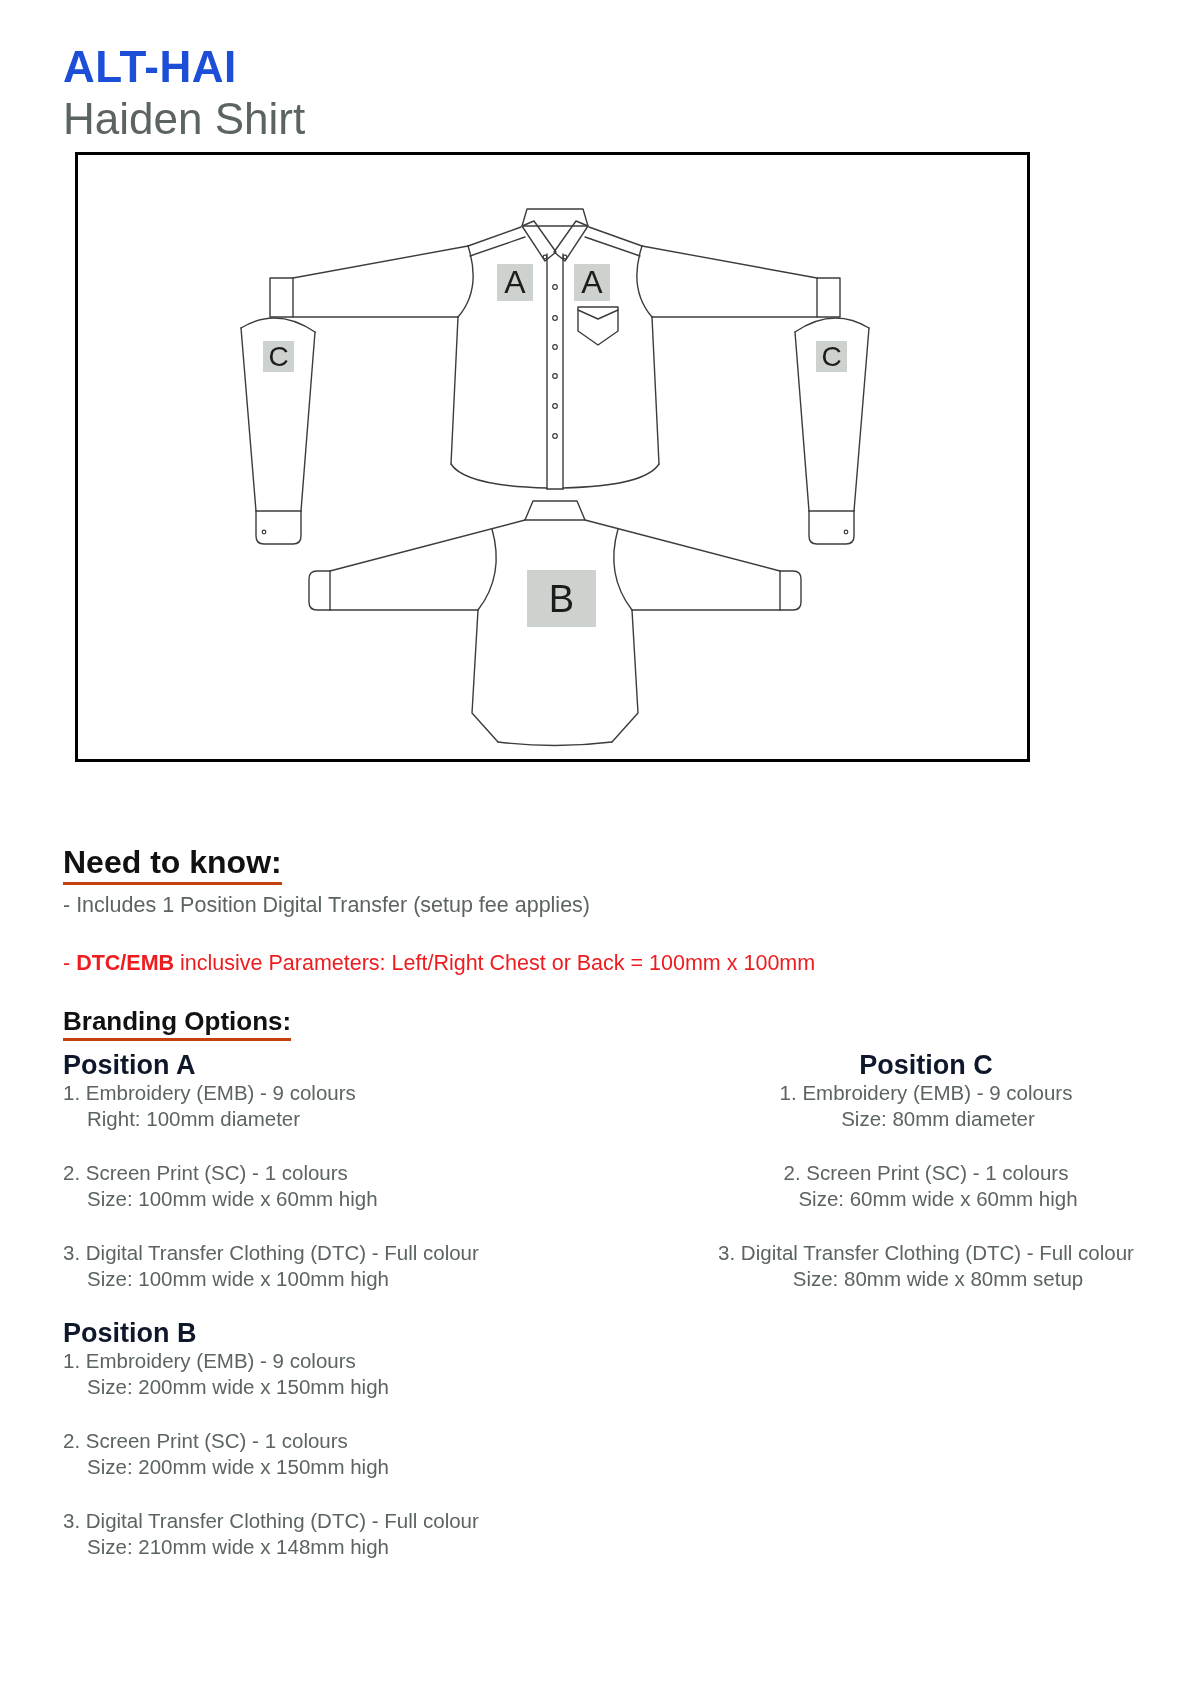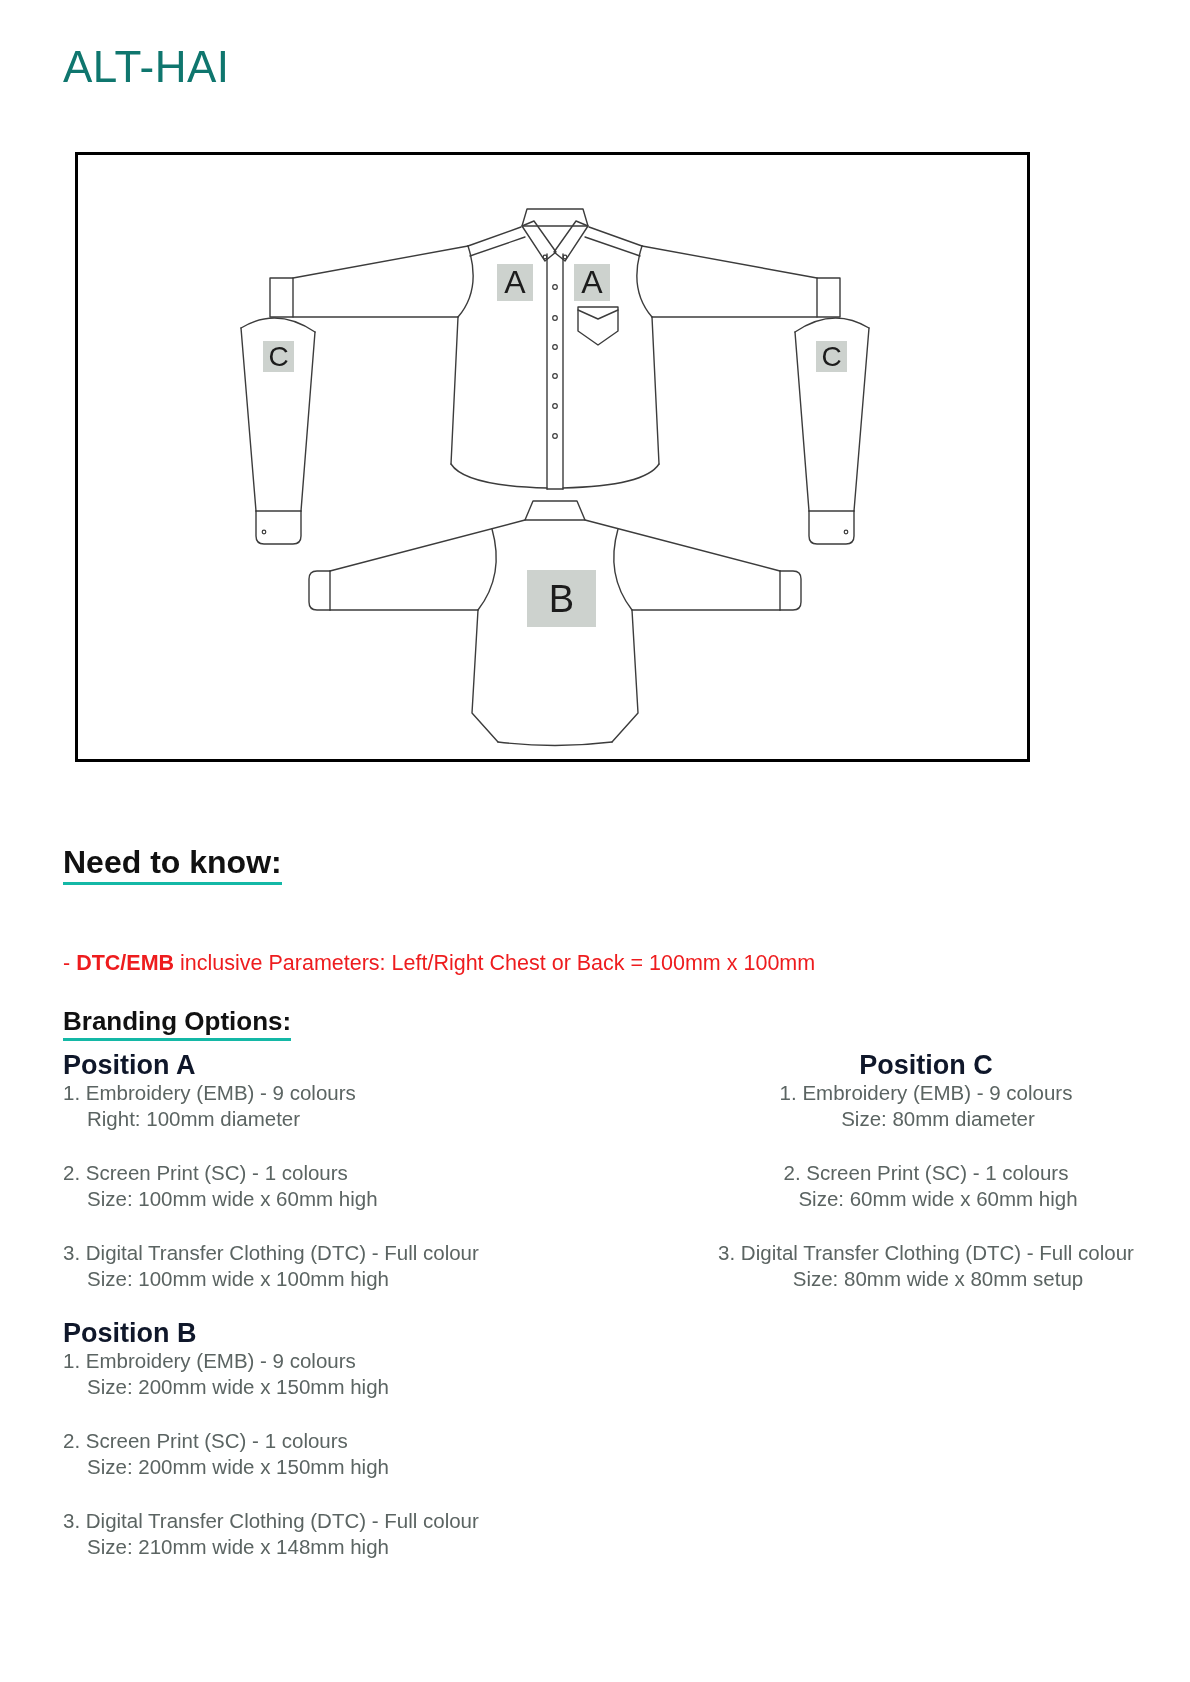--- a/index.html
+++ b/index.html
@@ -2,48 +2,49 @@
 <html><head>
 <meta charset="utf-8">
 <style>
   html,body{margin:0;padding:0;background:#ffffff;}
   .page{
     position:relative;width:1190px;height:1682px;background:#ffffff;
     font-family:"Liberation Sans",sans-serif;overflow:hidden;
   }
   .abs{position:absolute;}
   
-  .product-code{left:63px;top:45px;font-size:44px;font-weight:normal;color:#0f766e;line-height:1;letter-spacing:.5px;}
+  .product-code{left:63px;top:45px;font-size:44px;font-weight:bold;color:#1d4ed8;line-height:1;letter-spacing:.5px;}
   .product-name{left:63px;top:97px;font-size:44px;font-weight:normal;color:#5b6462;line-height:1;}
   
   .figure-box{left:75px;top:152px;width:955px;height:610px;border:3px solid #000;box-sizing:border-box;background:#fff;}
   .figure-box svg{display:block;width:100%;height:100%;}
   .outline{fill:none;stroke:#3c3c3c;stroke-width:1.4;stroke-linejoin:round;stroke-linecap:round;}
   .btn{fill:#ffffff;stroke:#3c3c3c;stroke-width:1.2;}
   .label-box{fill:#cdd2ce;}
   .label-letter{fill:#1c1c1c;font-family:"Liberation Sans",sans-serif;}
   
   .sec-heading{font-size:32px;font-weight:bold;color:#111;line-height:1;
-    display:inline-block;padding-bottom:4px;border-bottom:3px solid #14b8a6;}
+    display:inline-block;padding-bottom:4px;border-bottom:3px solid #c2410c;}
   .need-line{font-size:21.5px;line-height:24px;color:#5b6462;white-space:nowrap;}
   .need-line.red{color:#ee1c1e;}
   .branding-col{width:540px;}
   .pos-title{font-size:27px;font-weight:bold;color:#0f172a;line-height:26px;margin:0 0 2px 0;}
   .brand-item{margin:0 0 28px 0;}
   .brand-item p{margin:0;font-size:20.5px;line-height:26px;color:#5b6462;white-space:nowrap;}
   .brand-item p.l2{padding-left:24px;}
   .pos-block{margin:0;}
   .pos-block + .pos-block{margin-top:24px;}
 </style>
 </head>
 <body>
 
 <div class="page">
 
   <div class="abs product-code">ALT-HAI</div>
+  <div class="abs product-name">Haiden Shirt</div>
 
   <div class="abs figure-box">
     <svg viewBox="0 0 949 604">
 
       <g>
 
         <path class="outline" d="M449,54 L505,54 L510,71 L444,71 Z"></path>
 
         <path class="outline" d="M444,71 L467,106 L478,97 L456,66 Z"></path>
         <path class="outline" d="M510,71 L487,106 L476,97 L498,66 Z"></path>
@@ -135,20 +136,21 @@
 
         <rect class="label-box" x="449" y="415" width="69" height="57"></rect>
         <text class="label-letter" x="483.5" y="457" font-size="38" text-anchor="middle">B</text>
       </g>
     </svg>
   </div>
 
   <div class="abs" style="left:63px;top:846px;">
     <span class="sec-heading">Need to know:</span>
   </div>
+  <div class="abs need-line" style="left:63px;top:893px;">- Includes 1 Position Digital Transfer (setup fee applies)</div>
   <div class="abs need-line red" style="left:63px;top:951px;">
     <span>- </span><strong>DTC/EMB</strong><span> inclusive Parameters: Left/Right Chest or Back = 100mm x 100mm</span>
   </div>
 
   <div class="abs" style="left:63px;top:1008px;">
     <span class="sec-heading" style="font-size:26px;">Branding Options:</span>
   </div>
 
   <div class="abs branding-col" style="left:63px;top:1052px;">
     <div class="pos-block">

